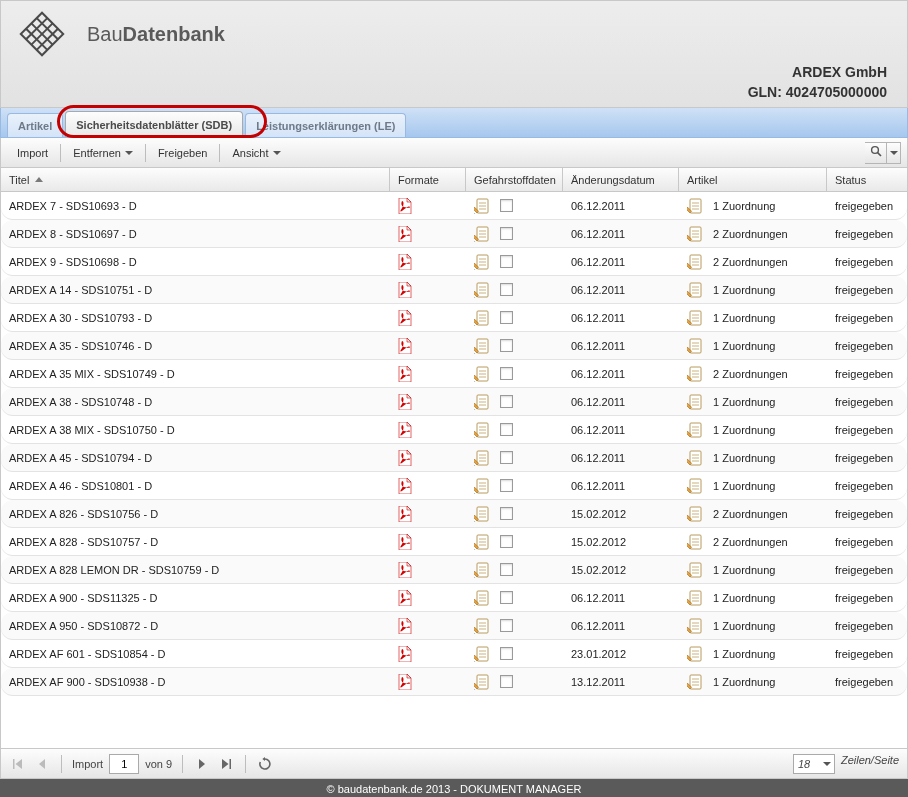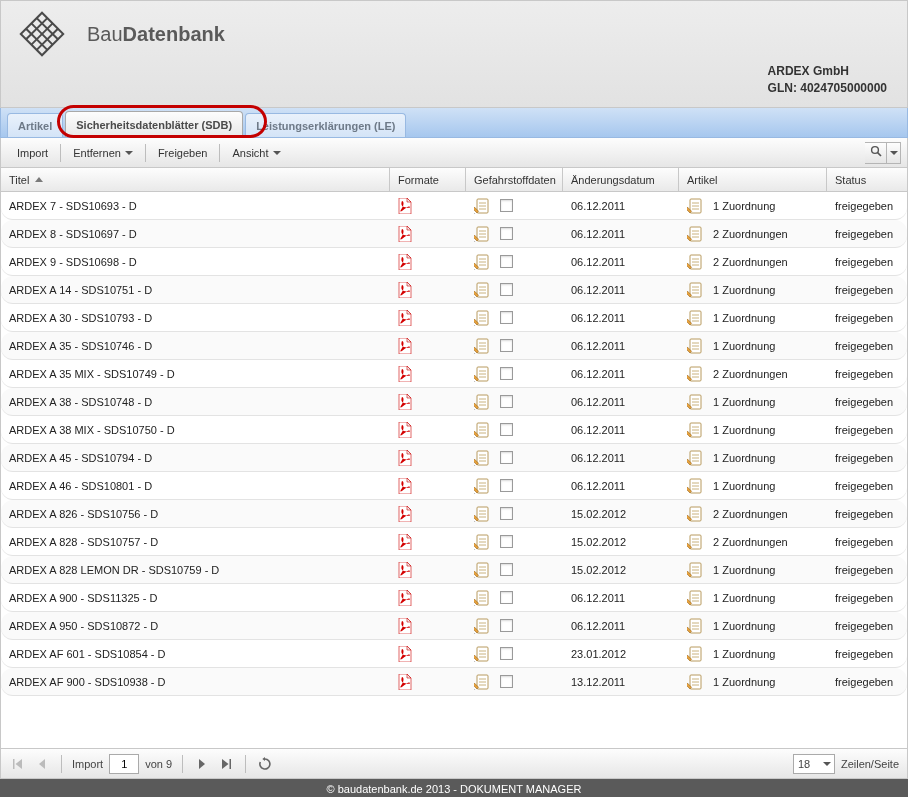--- a/index.html
+++ b/index.html
@@ -12,21 +12,21 @@
     position:relative;
     padding:10px 18px 0 18px;
   }
   .logo-wrap { display:flex; align-items:center; gap:10px; }
   .logo-glyph svg { display:block; }
   .logo-text { font-size:20px; color:#5a5a5a; font-weight:400; }
   .tagline {
     position:absolute; right:20px; top:32px;
     font-size:20px; color:#c10000; font-weight:400;
   }
-  .company { position:absolute; right:20px; top:62px; font-size:12px; font-weight:bold; color:#333; text-align:left; line-height:1.4;}
+  .company { position:absolute; right:20px; top:62px; font-size:14px; font-weight:bold; color:#333; text-align:right; line-height:1.4;}
   
   .tabbar {
     height:30px;
     background: linear-gradient(#cfe1f6,#a6c7ee);
     border:1px solid #98b9e2;
     border-top:none;
     display:flex; align-items:flex-end;
     padding-left:6px;
     position:relative;
   }
@@ -134,21 +134,21 @@
     height:30px; border:1px solid #c8c8c8; border-top:none;
     background:linear-gradient(#fdfdfd,#e6e6e6);
     display:flex; align-items:center; justify-content:space-between;
     padding:0 8px; font-size:11px; color:#444;
   }
   .pager-left { display:flex; align-items:center; gap:6px;}
   .pg-btn { width:18px; height:18px; display:flex; align-items:center; justify-content:center; cursor:pointer; color:#777;}
   .pg-btn.disabled{color:#bbb; cursor:default;}
   .pg-input { width:30px; height:20px; border:1px solid #aaa; text-align:center; font-size:11px;}
   .pg-sep{ width:1px; height:18px; background:#bdbdbd; margin:0 4px;}
-  .pager-right { display:flex; align-items:center; gap:6px;}
+  .pager-right { display:flex; align-items:flex-start; gap:6px;font-style:italic;}
   .pp-select { width:42px; height:20px; border:1px solid #aaa; font-size:11px; background:#fff; text-align:left; padding-left:4px; display:flex; align-items:center; justify-content:space-between;}
   
   .footer {
     height:20px; background:#5a5a5a; color:#fff; font-size:11px;
     display:flex; align-items:center; justify-content:center;
   }
 </style>
 </head>
 <body>
 

